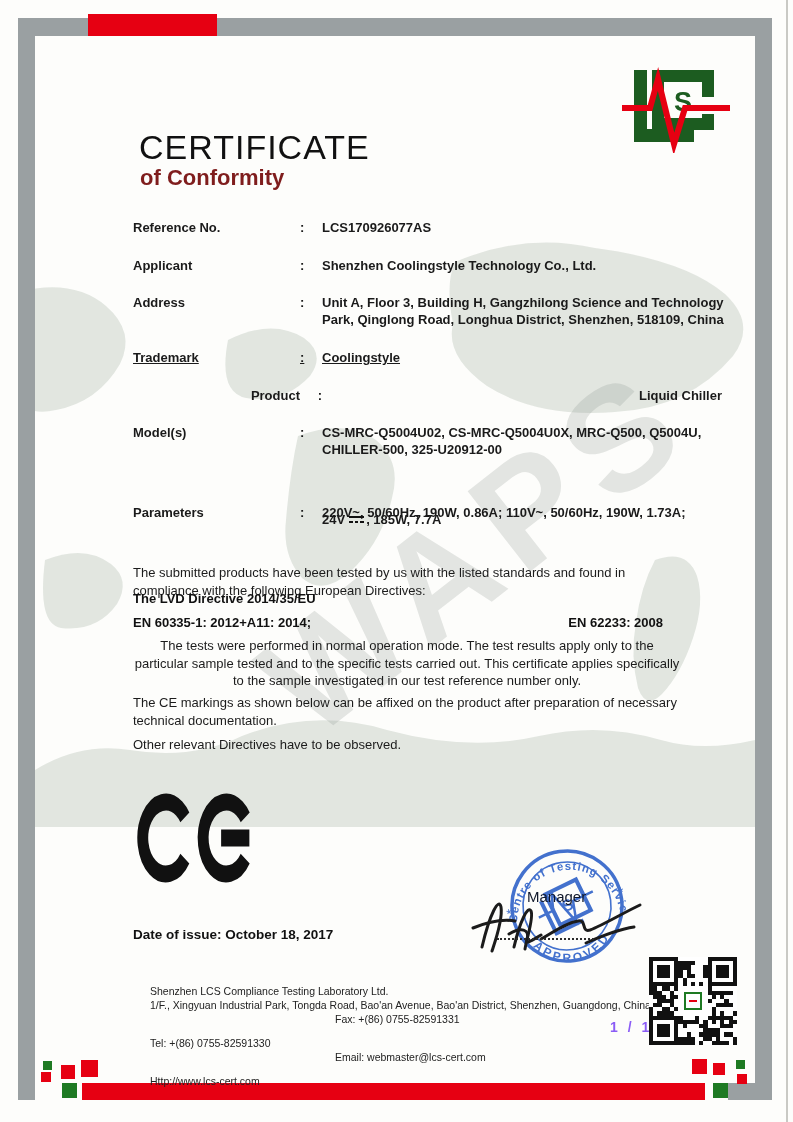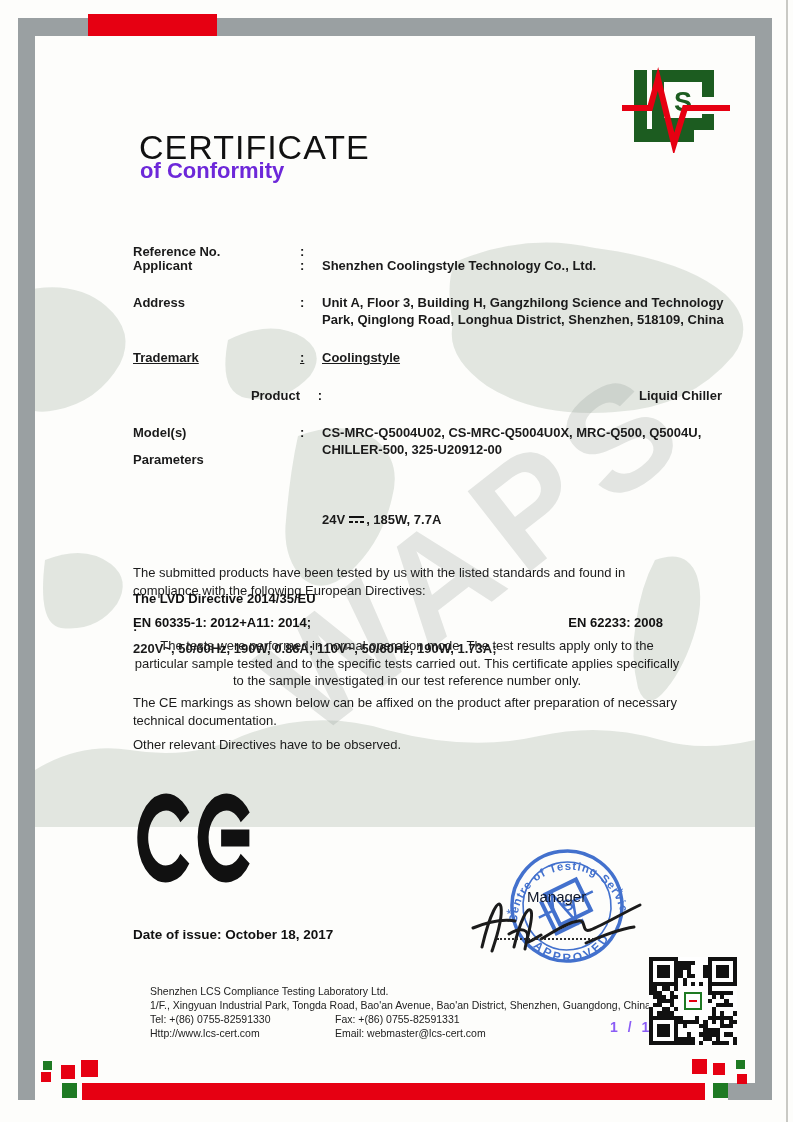--- a/index.html
+++ b/index.html
@@ -23,21 +23,21 @@
   
   .map-layer{position:absolute;left:0;top:0;pointer-events:none;}
   .waps{
     position:absolute;left:215px;top:390px;width:520px;height:320px;
     transform:rotate(-38deg);transform-origin:center;
     font-size:148px;font-weight:bold;letter-spacing:14px;
     color:rgba(125,135,128,0.20);pointer-events:none;line-height:320px;text-align:center;
   }
   
   .title{position:absolute;left:139px;top:128px;font-size:34px;font-weight:normal;letter-spacing:1px;color:#111;}
-  .subtitle{position:absolute;left:140px;top:158px;font-size:22px;font-weight:bold;color:#6d28d9;}
+  .subtitle{position:absolute;left:140px;top:165px;font-size:22px;font-weight:bold;color:#7f1d1d;}
   .lcs-logo{position:absolute;left:622px;top:58px;}
   
   .field-row{position:absolute;left:133px;width:600px;display:flex;font-size:13px;font-weight:bold;line-height:17px;}
   .flabel{width:167px;flex:0 0 167px;}
   .fcolon{width:22px;flex:0 0 22px;}
   .fvalue{width:400px;}
   .fvalue .vline{white-space:nowrap;}
   .dc-symbol{display:inline-block;width:15px;margin:0 2px 1px 4px;vertical-align:baseline;}
   .dc-symbol .t{display:block;height:2.5px;background:#111;}
   .dc-symbol .b{display:block;height:2.5px;margin-top:2.5px;
@@ -50,21 +50,21 @@
   
   .ce-mark{position:absolute;left:137px;top:786px;}
   .stamp{position:absolute;left:494px;top:844px;opacity:0.9;}
   .signature{position:absolute;left:468px;top:883px;}
   .dotted-line{position:absolute;left:497px;top:938px;width:97px;border-bottom:2.5px dotted #2b2b2b;}
   .manager{position:absolute;left:527px;top:888px;font-size:15px;color:#0f172a;}
   .date-issue{position:absolute;left:133px;top:927px;font-size:13.5px;font-weight:bold;color:#111;}
   
   .footer{position:absolute;left:150px;top:984px;width:520px;font-size:10.5px;line-height:14px;color:#222;}
   .footer .cols{display:flex;}
-  .footer .c1{width:185px;flex:0 0 185px;}
+  .footer .c1{width:185px;flex:0 0 185px;margin-top:24px;}
   .page-num{position:absolute;left:610px;top:1019px;font-size:14px;font-weight:bold;letter-spacing:3px;color:#8b5cf6;}
   .qr{position:absolute;left:649px;top:957px;width:88px;height:88px;}
 </style>
 </head>
 <body>
 
 <div class="page">
 
   <svg class="map-layer" width="793" height="1122">
     <g fill="#ccd4cb" opacity="0.55">
@@ -105,23 +105,24 @@
     <rect x="12" y="71" width="60" height="13" fill="#1c5c20"></rect>
     <path d="M30,12 h62 v60 h-62 z M42,24 h38 v36 h-38 z" fill="#1c5c20" fill-rule="evenodd"></path>
     <rect x="80" y="39" width="14" height="17" fill="#fdfdfb"></rect>
     <text x="52" y="53" font-size="27" font-weight="bold" fill="#1c5c20">S</text>
     <polyline points="0,50 28,50 36,21 52,86 63,50 108,50" fill="none" stroke="#e60012" stroke-width="6"></polyline>
   </svg>
 
   <div class="title">CERTIFICATE</div>
   <div class="subtitle">of Conformity</div>
 
-  <div class="field-row" style="top:219px;margin-top:24px;">
+  <div class="field-row" style="top:219px;">
     <span class="flabel">Reference No.</span>
     <span class="fcolon">:</span>
+    <span class="fvalue">LCS170926077AS</span>
   </div>
   <div class="field-row" style="top:257px;">
     <span class="flabel">Applicant</span>
     <span class="fcolon">:</span>
     <span class="fvalue">Shenzhen Coolingstyle Technology Co., Ltd.</span>
   </div>
   <div class="field-row" style="top:294px;">
     <span class="flabel">Address</span>
     <span class="fcolon">:</span>
     <span class="fvalue">
@@ -140,21 +141,21 @@
     <span class="fvalue">Liquid Chiller</span>
   </div>
   <div class="field-row" style="top:424px;">
     <span class="flabel">Model(s)</span>
     <span class="fcolon">:</span>
     <span class="fvalue">
       <span class="vline">CS-MRC-Q5004U02, CS-MRC-Q5004U0X, MRC-Q500, Q5004U,</span><br>
       <span class="vline">CHILLER-500, 325-U20912-00</span>
     </span>
   </div>
-  <div class="field-row" style="top:451px;flex-direction:column;">
+  <div class="field-row" style="top:504px;">
     <span class="flabel">Parameters</span>
     <span class="fcolon">:</span>
     <span class="fvalue">220V~, 50/60Hz, 190W, 0.86A; 110V~, 50/60Hz, 190W, 1.73A;</span>
   </div>
   <div class="field-row" style="top:511px;left:322px;">
     <span><span>24V</span><span class="dc-symbol"><span class="t"></span><span class="b"></span></span><span>, 185W, 7.7A</span></span>
   </div>
 
   <div class="para" style="top:550px;margin-top:14px;">The submitted products have been tested by us with the listed standards and found in compliance with the following European Directives:</div>
   <div class="bold-line" style="top:591px;">The LVD Directive 2014/35/EU</div>

